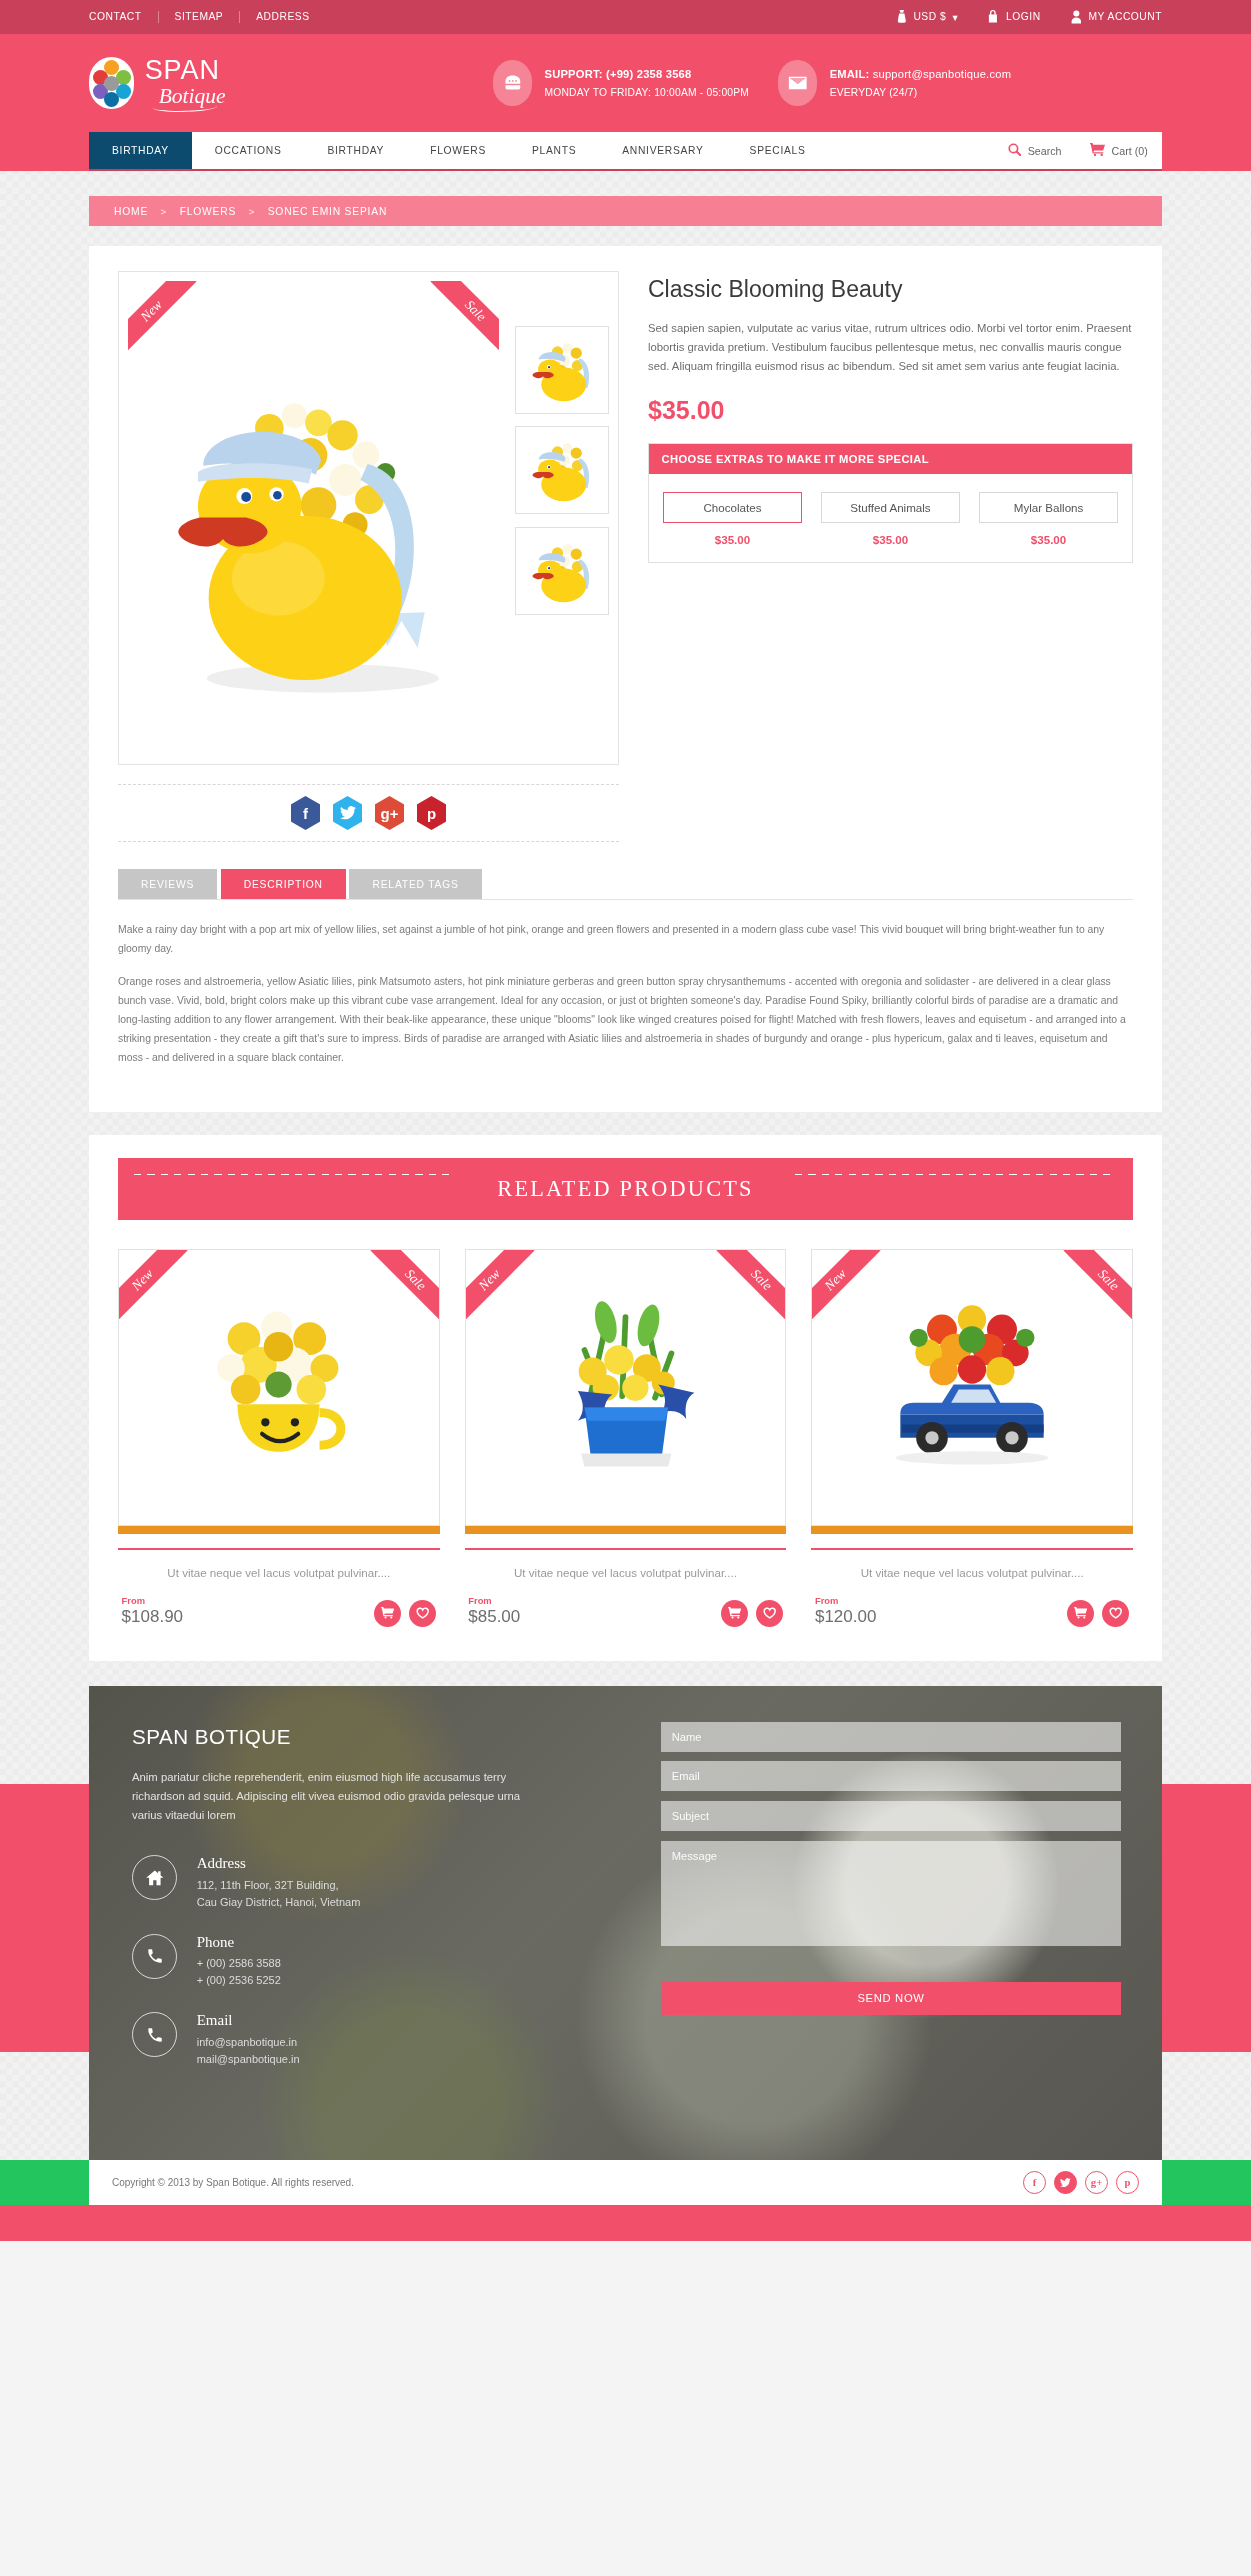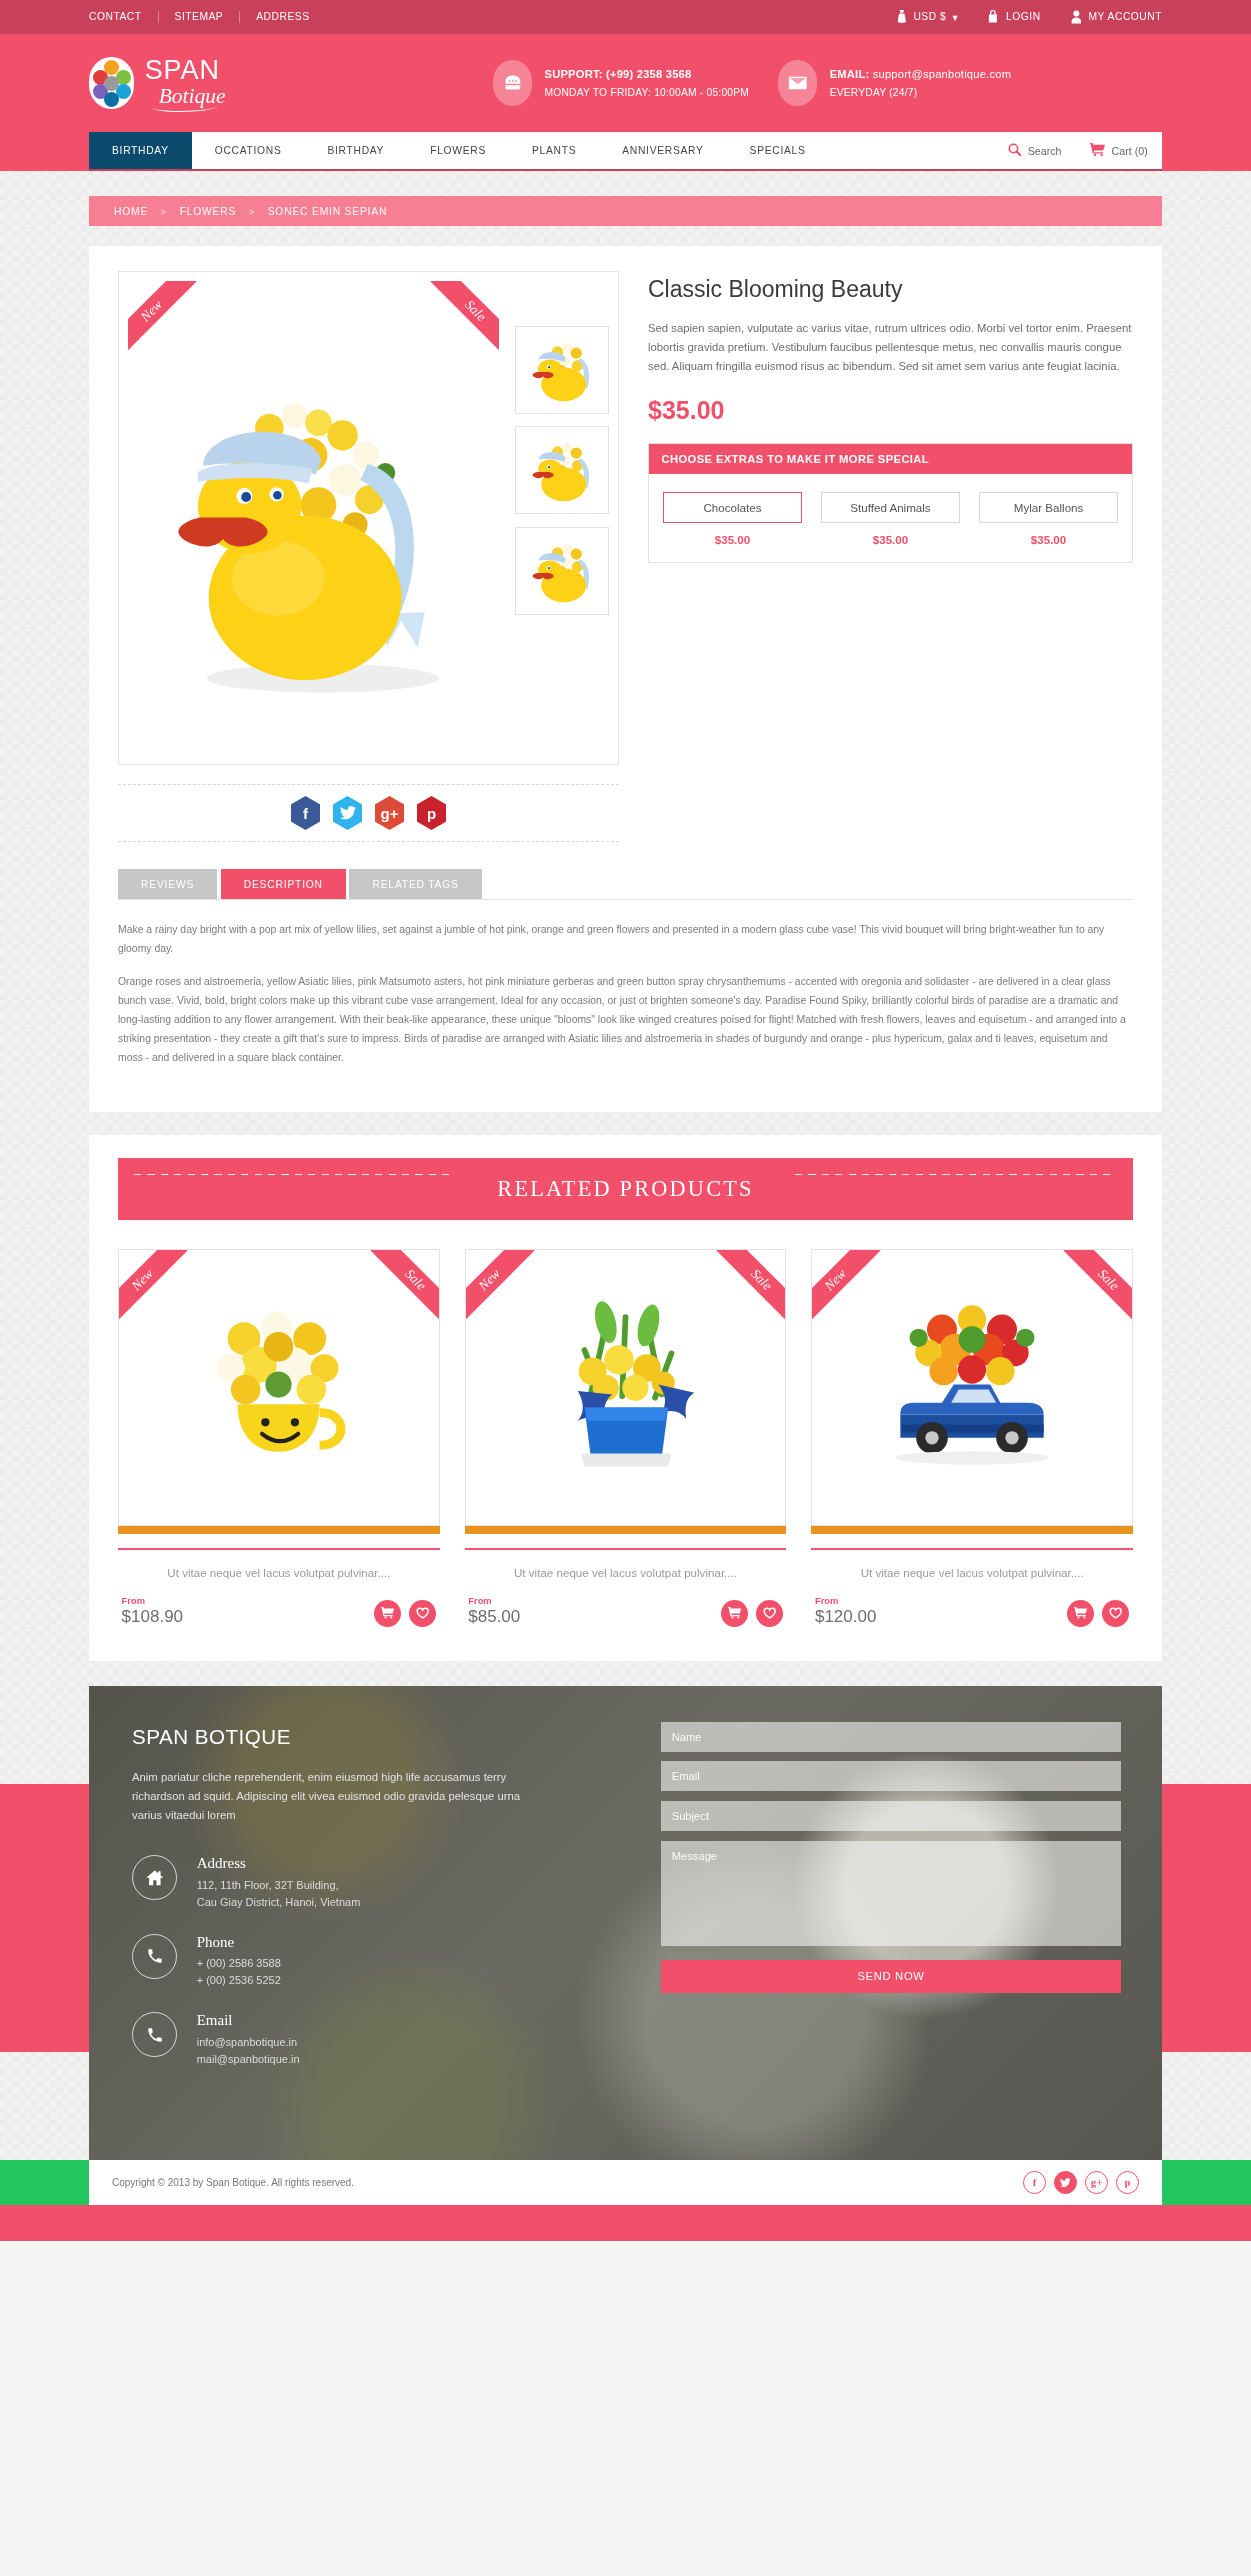--- a/index.html
+++ b/index.html
@@ -246,21 +246,21 @@
   .f-right { flex: 1; padding: 36px 41px 36px 18px; position: relative; z-index: 2; }
   .f-right .fi {
     display: block; width: 100%; background: rgba(255,255,255,0.55); border: none;
     padding: 9px 10.7px; font-size: 11.2px; color: #fff; margin-bottom: 9.8px;
     font-family: inherit;
   }
   .f-right .fi::placeholder { color: #fbfbfb; opacity: 1; }
   .f-right textarea.fi { height: 105px; resize: none; }
   .sendbtn {
     width: 100%; background: #f2506a; color: #fff; border: none; padding: 10.7px;
-    font-size: 11.2px; letter-spacing: 0.7px; cursor: pointer; margin-top: 4px;
+    font-size: 11.2px; letter-spacing: 0.7px; cursor: pointer; margin-top: 26px;
     font-family: inherit;
   }
   .copyrow {
     width: 1073px; margin: 0 auto; background: #fff; height: 45px;
     display: flex; align-items: center; justify-content: space-between;
     padding: 0 23px; position: relative; z-index: 2;
   }
   .copyrow .ctext { color: #777; font-size: 10px; }
   .socials { display: flex; gap: 8px; }
   .soc {

